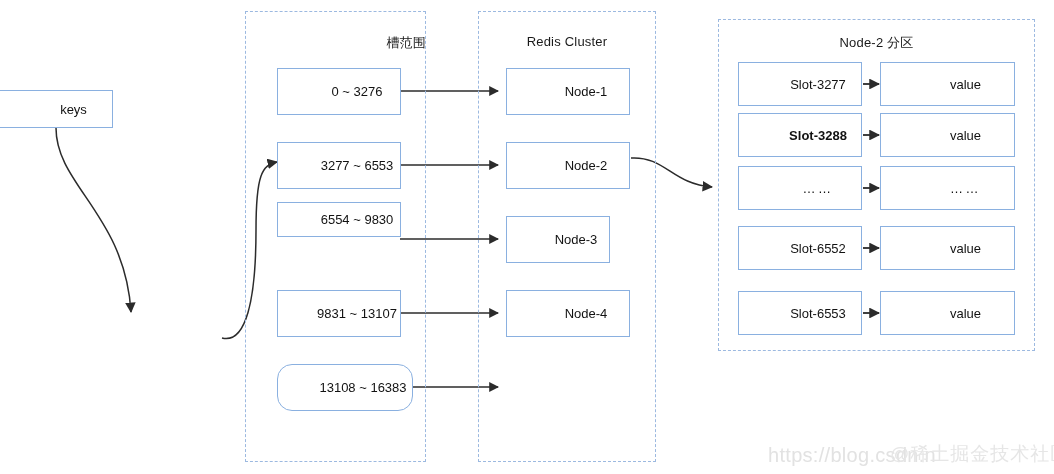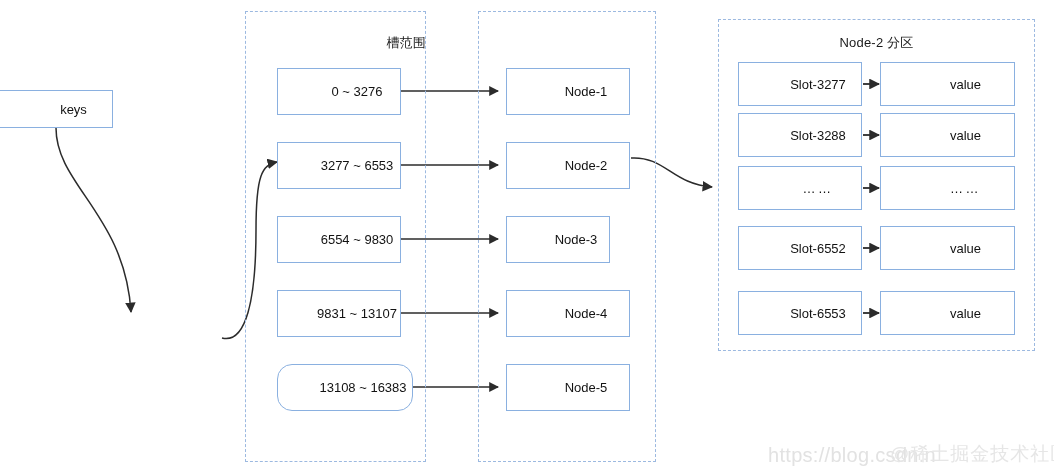--- a/index.html
+++ b/index.html
@@ -110,59 +110,57 @@
 
   <div class="group" style="left:245px; top:11px; width:181px; height:451px;"></div>
   <div class="group-title" style="left:245px; top:34px; width:181px;text-align:right;">槽范围</div>
 
   <div class="box" style="left:277px; top:68px; width:124px; height:47px;">
     <span>0 ~ 3276</span>
   </div>
   <div class="box" style="left:277px; top:142px; width:124px; height:47px;">
     <span>3277 ~ 6553</span>
   </div>
-  <div class="box" style="left:277px; top:216px; width:124px; height:47px;">
+  <div class="box" style="left:277px; top:202px; width:124px; height:35px;">
     <span>6554 ~ 9830</span>
   </div>
   <div class="box" style="left:277px; top:290px; width:124px; height:47px;text-align:right;">
     <span>9831 ~ 13107</span>
   </div>
   <div class="box" style="left:277px; top:364px; width:136px; height:47px;border-radius:15px;">
     <span>13108 ~ 16383</span>
   </div>
 
   <div class="group" style="left:478px; top:11px; width:178px; height:451px;"></div>
+  <div class="group-title" style="left:478px; top:34px; width:178px;">Redis Cluster</div>
 
   <div class="box" style="left:506px; top:68px; width:124px; height:47px;">
     <span>Node-1</span>
   </div>
   <div class="box" style="left:506px; top:142px; width:124px; height:47px;">
     <span>Node-2</span>
   </div>
   <div class="box" style="left:506px; top:216px; width:104px; height:47px;">
     <span>Node-3</span>
   </div>
   <div class="box" style="left:506px; top:290px; width:124px; height:47px;">
     <span>Node-4</span>
   </div>
-  <div class="box" style="left:506px; top:364px; width:124px; height:47px;">
-    <span>Node-5</span>
-  </div>
 
   <div class="group" style="left:718px; top:19px; width:317px; height:332px;"></div>
   <div class="group-title" style="left:718px; top:34px; width:317px;">Node-2 分区</div>
 
   <div class="box" style="left:738px; top:62px; width:124px; height:44px;">
     <span>Slot-3277</span>
   </div>
   <div class="box" style="left:880px; top:62px; width:135px; height:44px;">
     <span>value</span>
   </div>
 
-  <div class="box" style="left:738px; top:113px; width:124px; height:44px;">
+  <div class="box" style="left:738px; top:113px; width:124px; height:44px;font-weight:bold;">
     <span>Slot-3288</span>
   </div>
   <div class="box" style="left:880px; top:113px; width:135px; height:44px;">
     <span>value</span>
   </div>
 
   <div class="box" style="left:738px; top:166px; width:124px; height:44px;">
     <span class="dots">……</span>
   </div>
   <div class="box" style="left:880px; top:166px; width:135px; height:44px;">

